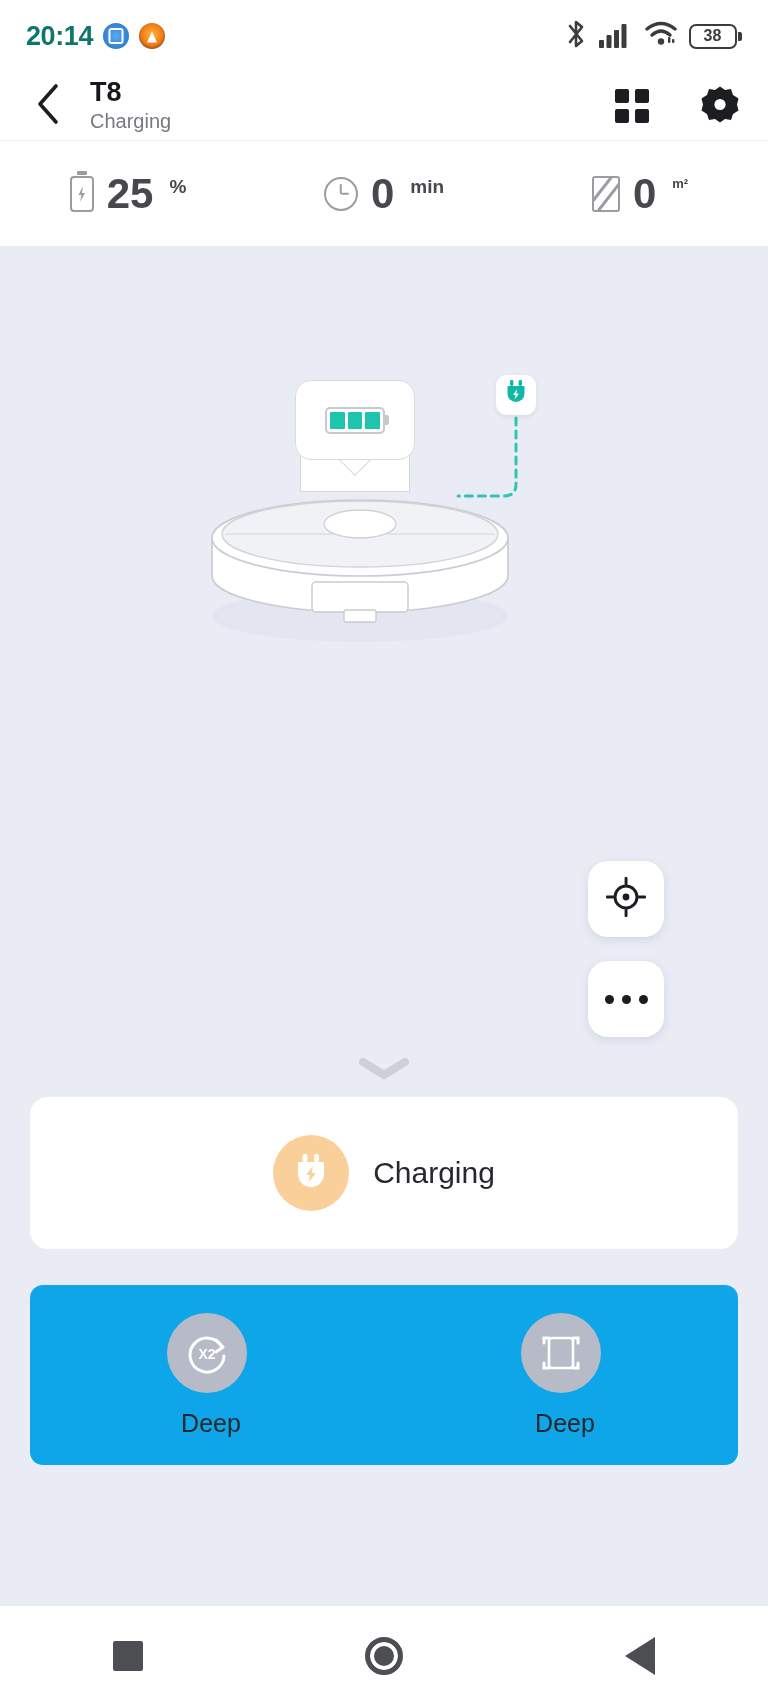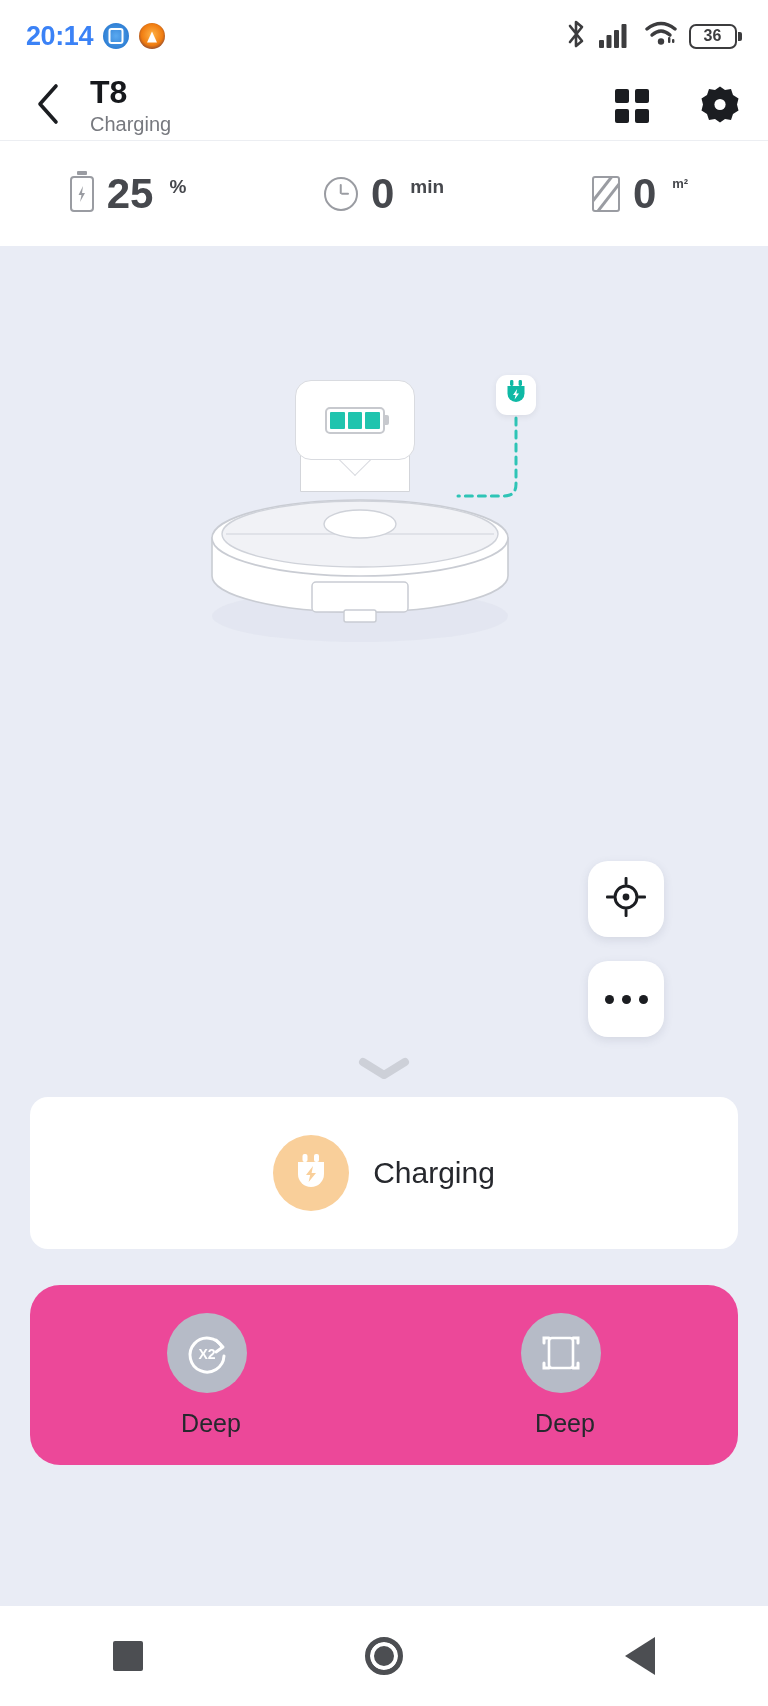--- a/index.html
+++ b/index.html
@@ -11,21 +11,21 @@
   }
   #app { position:relative; width:768px; height:1706px; background:#e9ecf5; }
 
   
   .statusbar {
     position:absolute; top:0; left:0; width:768px; height:72px;
     background:#ffffff; display:flex; align-items:center;
     padding:0 26px;
   }
   .sb-left { display:flex; align-items:center; gap:10px; }
-  .sb-time { font-size:27px; font-weight:600; color:#3b82f6; letter-spacing:-0.4px; }
+  .sb-time { font-size:27px; font-weight:600; color:#0f766e; letter-spacing:-0.4px; }
   .sb-appicon { width:26px; height:26px; border-radius:50%; display:block; }
   .sb-icon-blue { background:radial-gradient(circle at 50% 50%, #5aa9f0 0%, #2f7fd4 70%, #1c63b4 100%); position:relative; }
   .sb-icon-blue::after {
     content:""; position:absolute; left:50%; top:50%; transform:translate(-50%,-50%);
     width:11px; height:12px; border:2px solid #ffffff; border-radius:3px;
   }
   .sb-icon-orange { background:radial-gradient(circle at 50% 45%, #ffb347 0%, #f07c10 55%, #2a1550 100%); position:relative; }
   .sb-icon-orange::after {
     content:""; position:absolute; left:50%; top:52%; transform:translate(-50%,-50%);
     width:0; height:0; border-left:5px solid transparent; border-right:5px solid transparent;
@@ -43,21 +43,21 @@
   .sb-batt-cap { width:4px; height:9px; background:#3c3c3e; border-radius:0 2px 2px 0; margin-left:1.5px; }
 
   
   .titlebar {
     position:absolute; top:72px; left:0; width:768px; height:69px;
     background:#ffffff; display:flex; align-items:center; padding:0 26px;
     border-bottom:1px solid #eceef2;
   }
   .back-btn { width:44px; height:44px; display:flex; align-items:center; justify-content:center; cursor:pointer; }
   .title-block { margin-left:20px; display:flex; flex-direction:column; justify-content:center; }
-  .title-main { font-size:32px; font-weight:700; color:#16181c; line-height:1.08; }
+  .title-main { font-size:27px; font-weight:700; color:#16181c; line-height:1.08; }
   .title-sub { font-size:20px; color:#77797f; line-height:1.25; margin-top:2px; }
   .tb-actions { margin-left:auto; display:flex; align-items:center; gap:44px; }
   .tb-btn { width:44px; height:44px; display:flex; align-items:center; justify-content:center; cursor:pointer; }
   .grid-icon { width:34px; height:34px; display:grid; grid-template-columns:1fr 1fr; grid-template-rows:1fr 1fr; gap:6px; }
   .grid-icon i { display:block; background:#1b1d21; border-radius:2px; }
 
   
   .stats {
     position:absolute; top:141px; left:0; width:768px; height:105px;
     background:#ffffff; display:flex; align-items:center;
@@ -146,21 +146,21 @@
   .card {
     flex:1; background:#ffffff; border-radius:18px;
     display:flex; align-items:center; justify-content:center; gap:24px; cursor:pointer;
   }
   .card-ic { width:76px; height:76px; border-radius:50%; display:flex; align-items:center; justify-content:center; flex:none; }
   .card-label { font-size:30px; color:#26282d; }
 
   
   .modes {
     position:absolute; left:30px; top:1039px; width:708px; height:180px;
-    background:#ec4899; border-radius:30px; display:flex; align-items:center;
+    background:#0ea5e9; border-radius:13px; display:flex; align-items:center;
   }
   .mode { flex:1; display:flex; flex-direction:column; align-items:center; gap:16px; cursor:pointer; }
   .mode-ic { width:80px; height:80px; border-radius:50%; background:#b6bbc7; display:flex; align-items:center; justify-content:center; }
   .mode-label { font-size:25px; color:#26282d;margin-left:8px; }
 
   
   .navbar {
     position:absolute; left:0; bottom:0; width:768px; height:100px;
     background:#ffffff; display:flex; align-items:center; justify-content:space-around;
   }
@@ -198,21 +198,21 @@
         <svg width="34" height="28" viewBox="0 0 34 28">
           <path d="M3 9 Q17 -2 31 9" fill="none" stroke="#3c3c3e" stroke-width="3.4" stroke-linecap="round"></path>
           <path d="M8 15 Q17 7 26 15" fill="none" stroke="#3c3c3e" stroke-width="3.4" stroke-linecap="round"></path>
           <circle cx="17" cy="21.5" r="3.2" fill="#3c3c3e"></circle>
           <rect x="24" y="17" width="2.4" height="6" fill="#3c3c3e" rx="1"></rect>
           <rect x="28" y="19" width="2.4" height="4" fill="#3c3c3e" rx="1"></rect>
         </svg>
       </span>
       <span class="sb-batt">
         <span class="sb-batt-body">
-          <span class="sb-batt-num">36</span>
+          <span class="sb-batt-num">38</span>
         </span>
         <span class="sb-batt-cap"></span>
       </span>
     </div>
   </div>
 
   <div class="titlebar">
     <div class="back-btn">
       <span>
         <svg width="26" height="42" viewBox="0 0 26 42">

